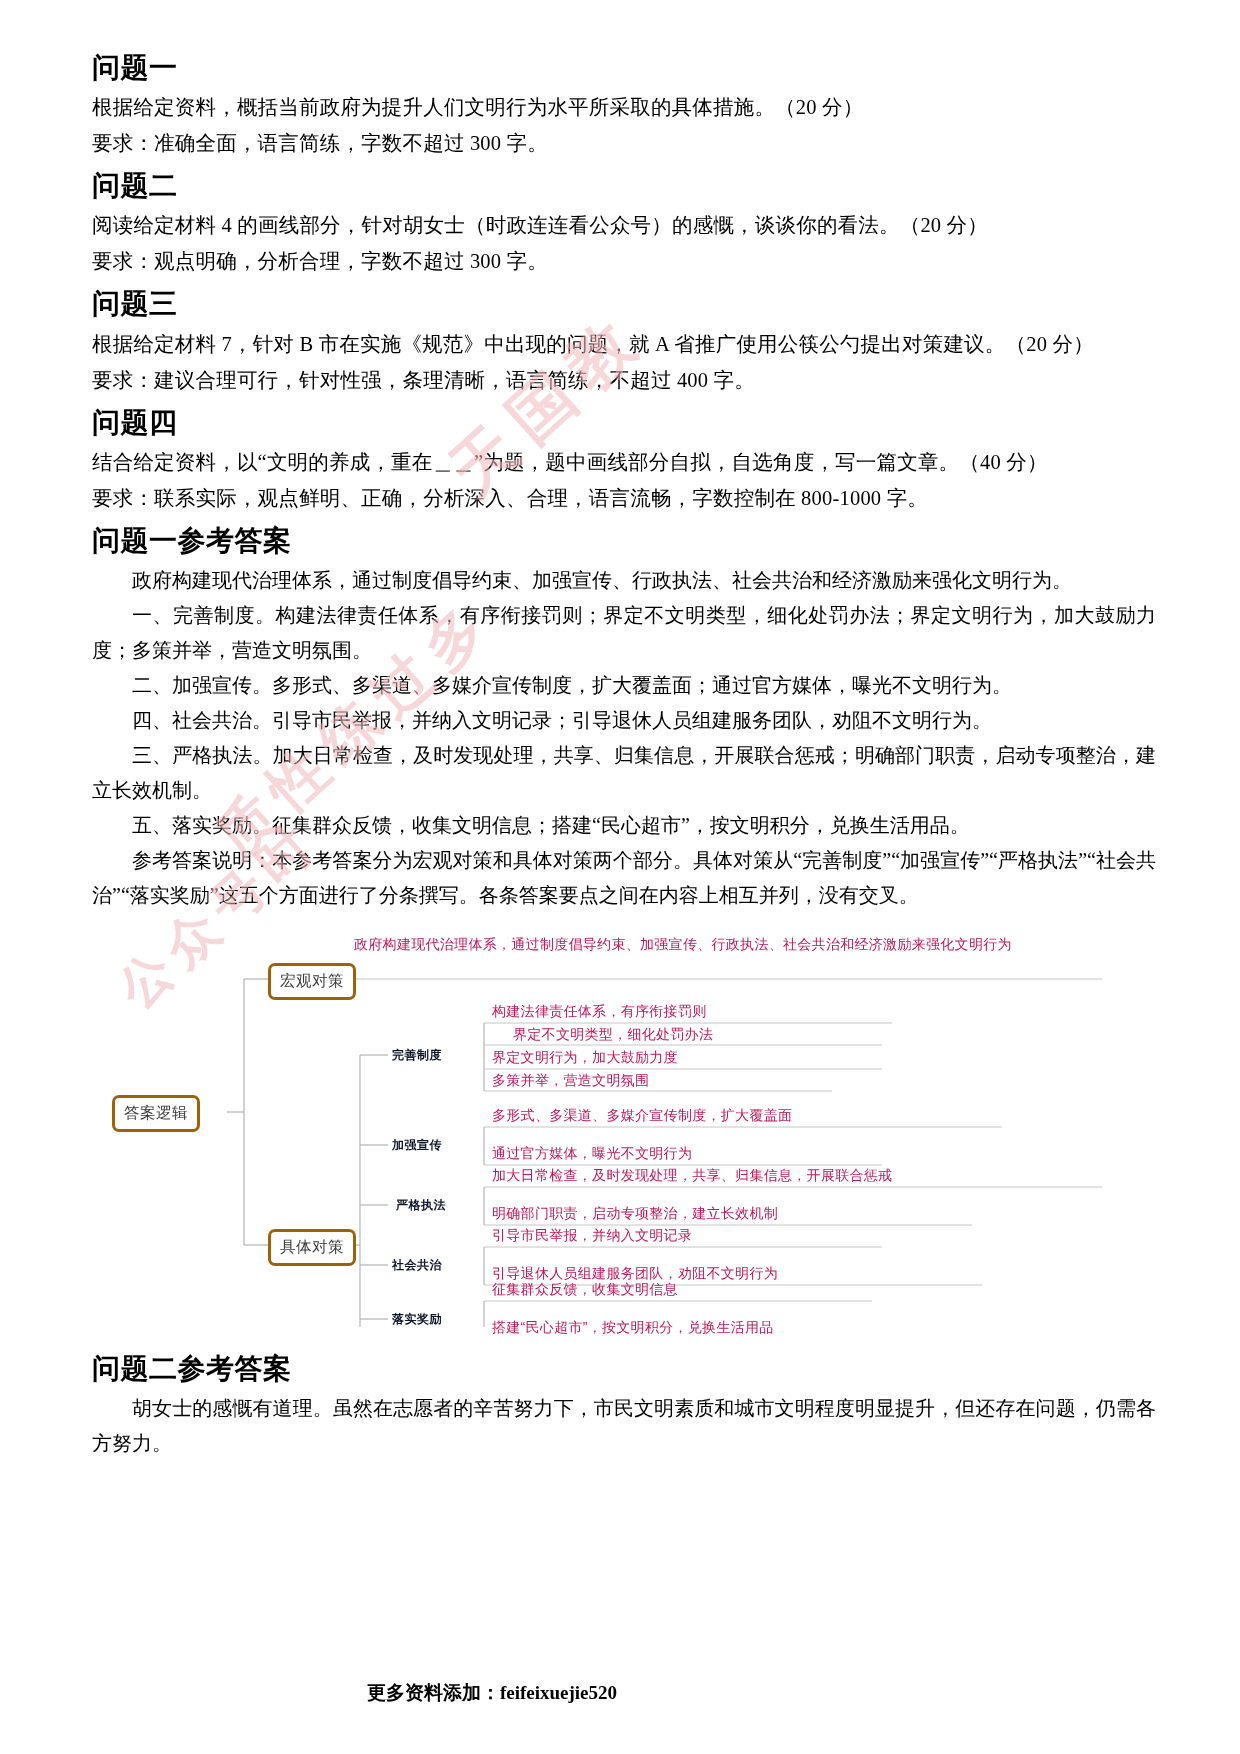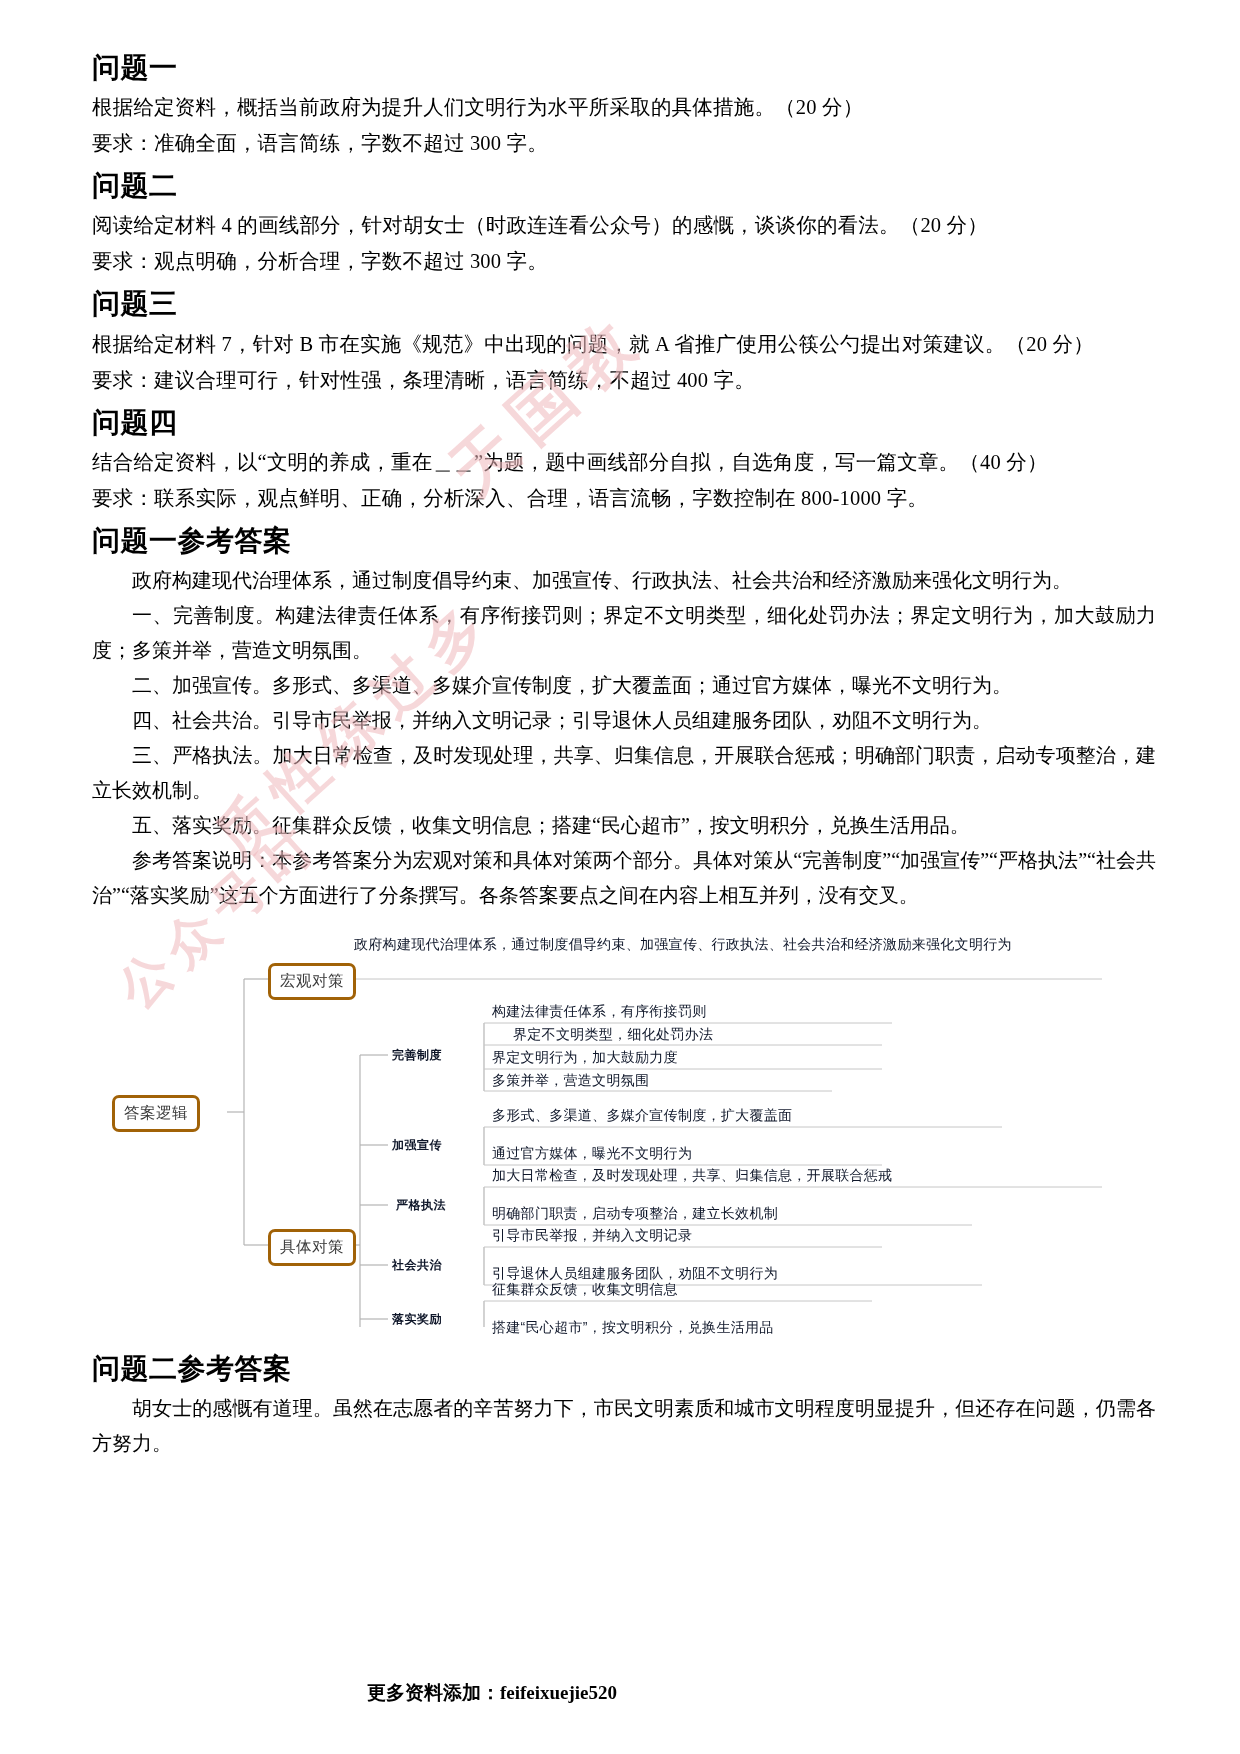--- a/index.html
+++ b/index.html
@@ -117,21 +117,21 @@
     position: absolute;
     font-size: 12px;
     font-weight: bold;
     color: #0f172a;
     white-space: nowrap;
     letter-spacing: 0.5px;
   }
   .mm-leaf {
     position: absolute;
     font-size: 14px;
-    color: #0f172a;
+    color: #be185d;
     white-space: nowrap;
     letter-spacing: 0.3px;
     padding-bottom: 3px;
     font-weight: normal;
   }
   .mm-leaf.wrap { white-space: normal; width: 690px; line-height: 18px; }
 
   
   .footer {
     position: absolute;

